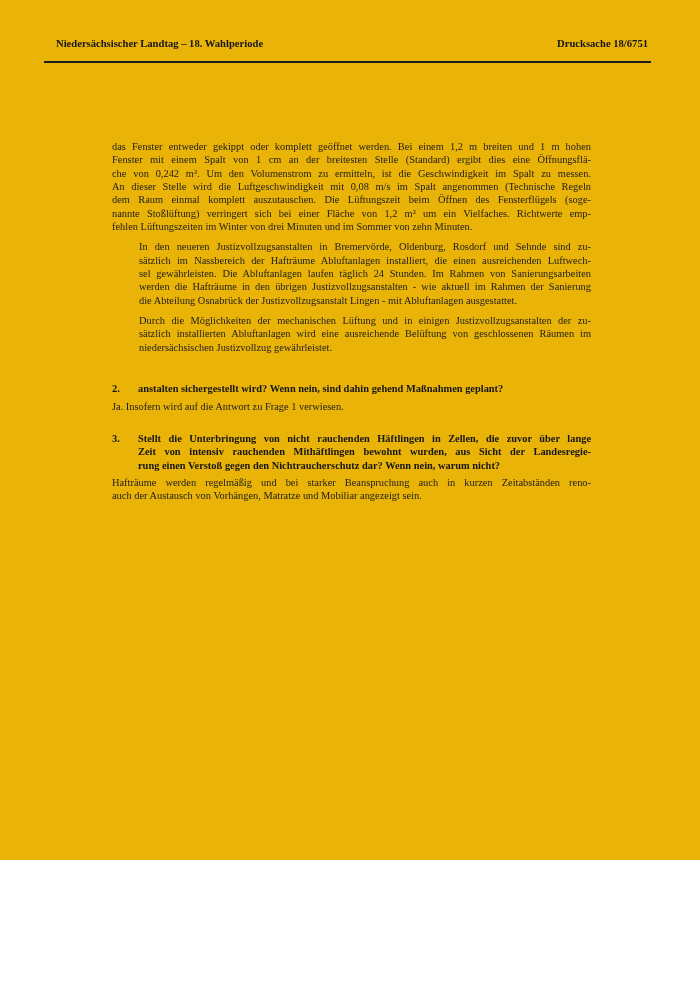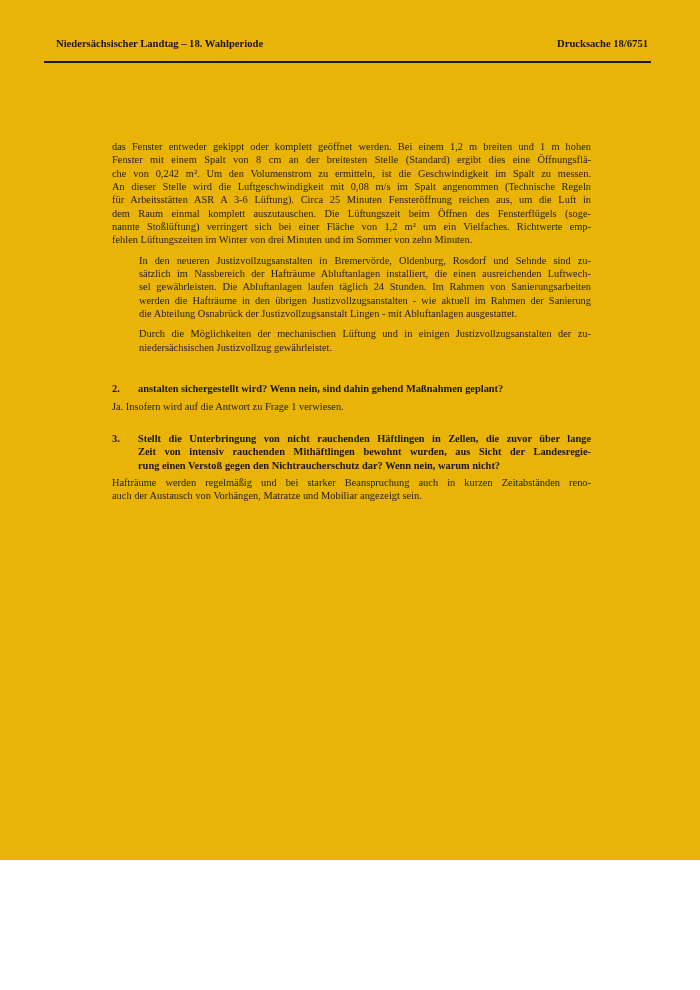--- a/index.html
+++ b/index.html
@@ -81,39 +81,39 @@
     <div class="header-row">
       <span>Niedersächsischer Landtag – 18. Wahlperiode</span>
       <span>Drucksache 18/6751</span>
     </div>
   </header>
 
   <main class="doc-body">
 
     <div class="para">
         <div class="tline">das Fenster entweder gekippt oder komplett geöffnet werden. Bei einem 1,2 m breiten und 1 m hohen</div>
-        <div class="tline">Fenster mit einem Spalt von 8 cm an der breitesten Stelle (Standard) ergibt dies eine Öffnungsflä-</div>
+        <div class="tline">Fenster mit einem Spalt von 1 cm an der breitesten Stelle (Standard) ergibt dies eine Öffnungsflä-</div>
         <div class="tline">che von 0,242 m². Um den Volumenstrom zu ermitteln, ist die Geschwindigkeit im Spalt zu messen.</div>
         <div class="tline">An dieser Stelle wird die Luftgeschwindigkeit mit 0,08 m/s im Spalt angenommen (Technische Regeln</div>
-        <div class="tline">für Arbeitsstätten ASR A 3-6 Lüftung). Circa 25 Minuten Fensteröffnung reichen aus, um die Luft in</div>
         <div class="tline">dem Raum einmal komplett auszutauschen. Die Lüftungszeit beim Öffnen des Fensterflügels (soge-</div>
         <div class="tline">nannte Stoßlüftung) verringert sich bei einer Fläche von 1,2 m² um ein Vielfaches. Richtwerte emp-</div>
         <div class="tline tlast">fehlen Lüftungszeiten im Winter von drei Minuten und im Sommer von zehn Minuten.</div>
       </div>
 
     <div class="para">
         <div class="tline">In den neueren Justizvollzugsanstalten in Bremervörde, Oldenburg, Rosdorf und Sehnde sind zu-</div>
         <div class="tline">sätzlich im Nassbereich der Hafträume Abluftanlagen installiert, die einen ausreichenden Luftwech-</div>
         <div class="tline">sel gewährleisten. Die Abluftanlagen laufen täglich 24 Stunden. Im Rahmen von Sanierungsarbeiten</div>
         <div class="tline">werden die Hafträume in den übrigen Justizvollzugsanstalten - wie aktuell im Rahmen der Sanierung</div>
         <div class="tline tlast">die Abteilung Osnabrück der Justizvollzugsanstalt Lingen - mit Abluftanlagen ausgestattet.</div>
       </div>
 
     <div class="para">
         <div class="tline">Durch die Möglichkeiten der mechanischen Lüftung und in einigen Justizvollzugsanstalten der zu-</div>
+        <div class="tline">sätzlich installierten Abluftanlagen wird eine ausreichende Belüftung von geschlossenen Räumen im</div>
         <div class="tline tlast">niedersächsischen Justizvollzug gewährleistet.</div>
       </div>
 
     <div class="question q2">
       <span class="qnum">2.</span>
       <div class="qtext">
           <div class="tline tlast">anstalten sichergestellt wird? Wenn nein, sind dahin gehend Maßnahmen geplant?</div>
         </div>
     </div>
 

